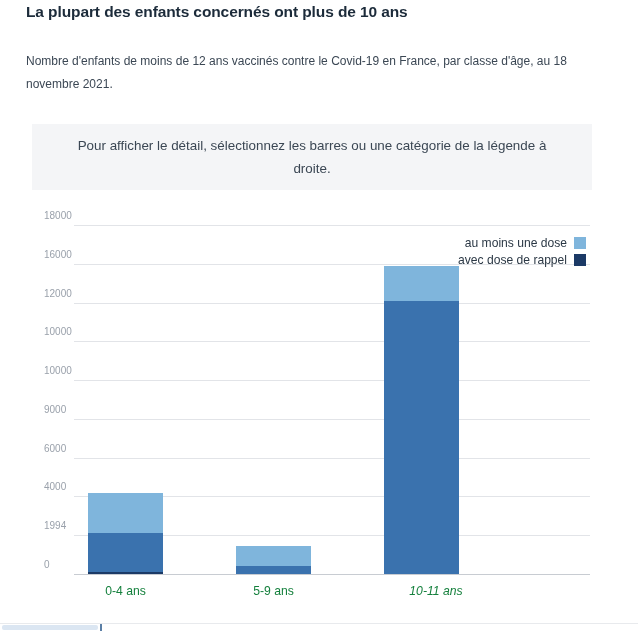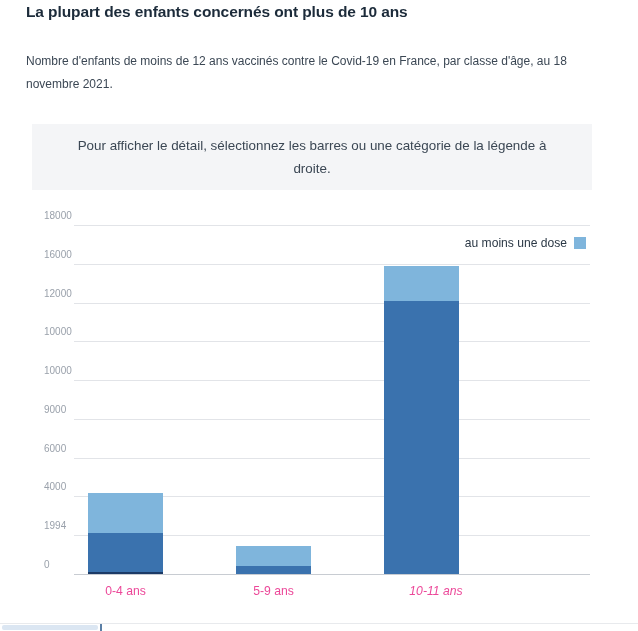--- a/index.html
+++ b/index.html
@@ -123,21 +123,21 @@
     position: absolute;
     left: 0;
     width: 75px;
   }
 
   
   .x-label {
     position: absolute;
     top: 374px;
     font-size: 12.2px;
-    color: #ec4899;
+    color: #15803d;
     text-align: center;
     width: 120px;
     white-space: nowrap;
   }
 
   
   .legend {
     position: absolute;
     right: 52px;
     top: 228px;
@@ -267,20 +267,24 @@
         <div class="x-label" style="left: 213.5px;">5-9 ans</div>
         <div class="x-label" style="left: 376px; font-style: italic;">10-11 ans</div>
       </div>
   </div>
 
   <div class="legend" id="legend">
       <div class="legend-item">
         <span class="legend-label">au moins une dose</span>
         <span class="legend-swatch" style="background: rgb(127, 181, 220);"></span>
       </div>
+      <div class="legend-item">
+        <span class="legend-label">avec dose de rappel</span>
+        <span class="legend-swatch" style="background: rgb(27, 58, 102);"></span>
+      </div>
     </div>
 
   <div class="scroll-track">
     <div class="scroll-thumb"></div>
     <div class="scroll-caret"></div>
   </div>
 
 </div>
 
 </body></html>

